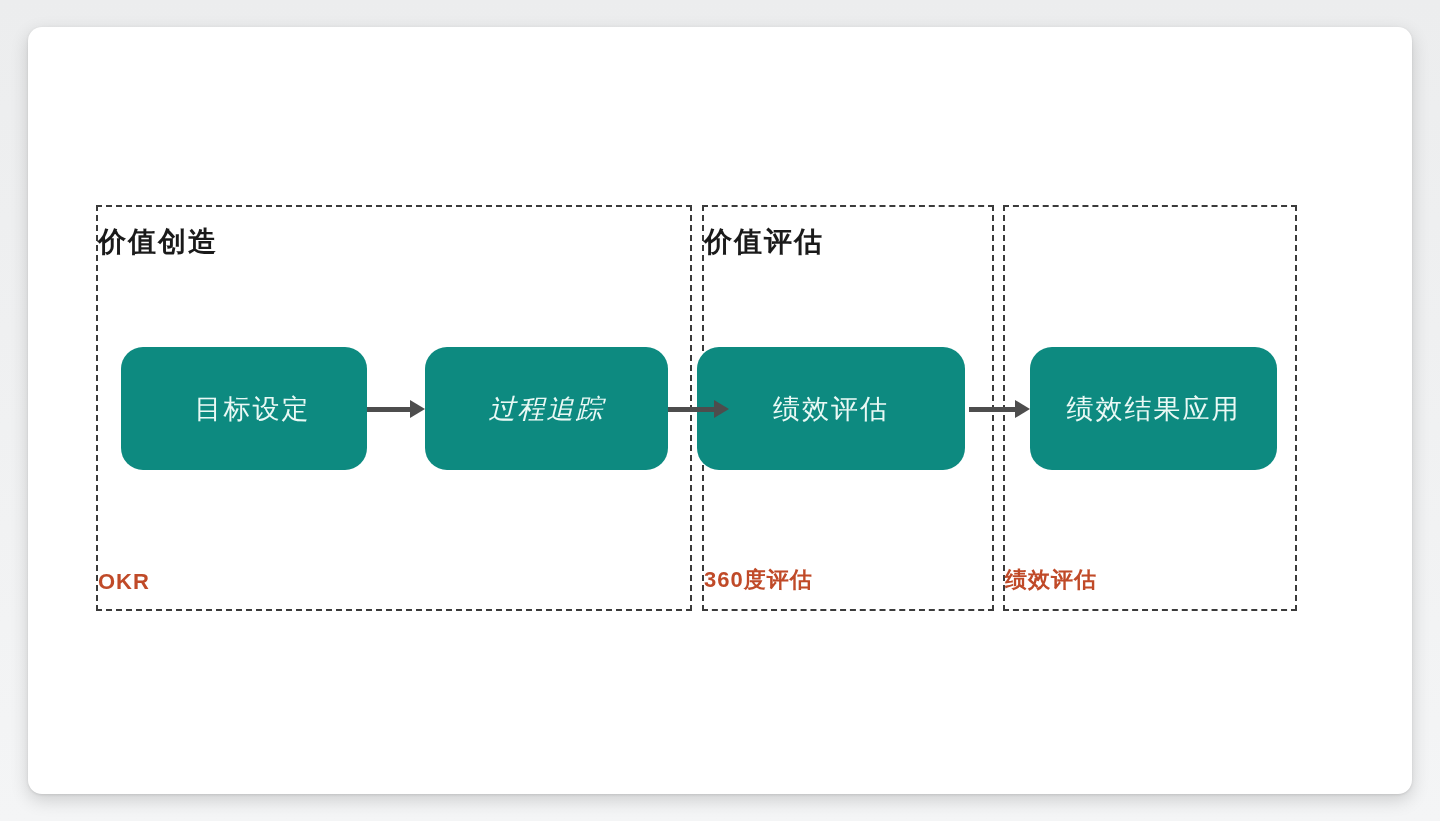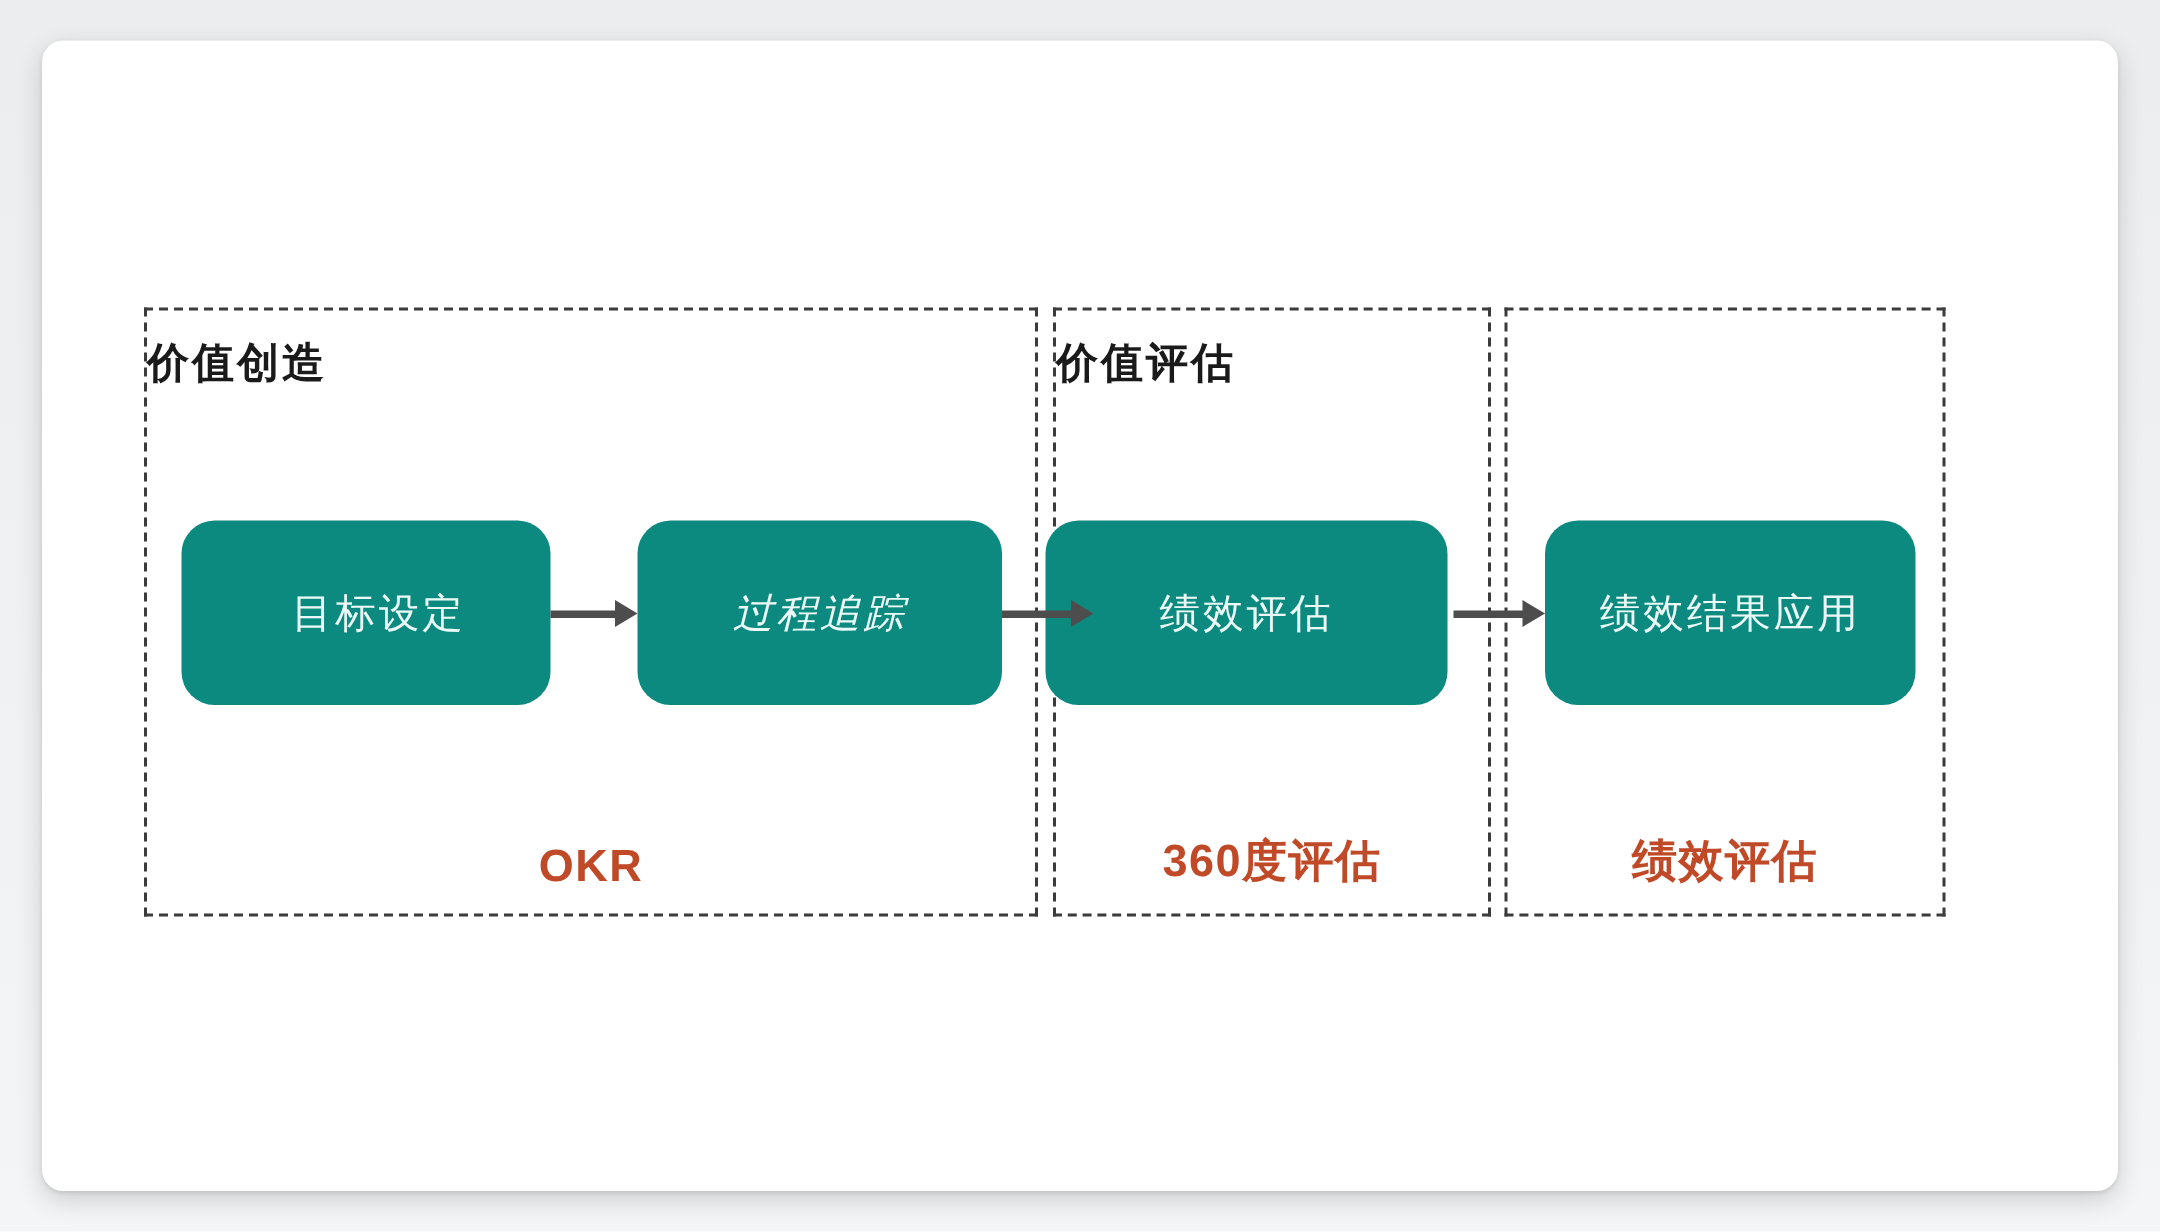--- a/index.html
+++ b/index.html
@@ -26,21 +26,21 @@
   .s1{left:68px;width:596px;}
   .s2{left:674px;width:292px;}
   .s3{left:975px;width:294px;}
   .section-title{
     position:absolute;top:16px;left:0;width:100%;
     text-align:left;font-size:28px;font-weight:600;color:var(--title);
     letter-spacing:2px;
   }
   .section-label{
     position:absolute;bottom:14px;left:0;width:100%;
-    text-align:center;font-size:30px;font-weight:700;color:var(--orange);
+    text-align:left;font-size:22px;font-weight:700;color:var(--orange);
     letter-spacing:1px;
   }
   .node{
     position:absolute;top:320px;height:123px;border-radius:22px;
     background:var(--teal);
     display:flex;align-items:center;justify-content:center;
     color:var(--box_text);font-size:27px;font-weight:500;letter-spacing:2px;
   }
   .n1{left:93px;width:246px;padding-left:17px;}
   .n2{left:397px;width:243px;font-style:italic;}

